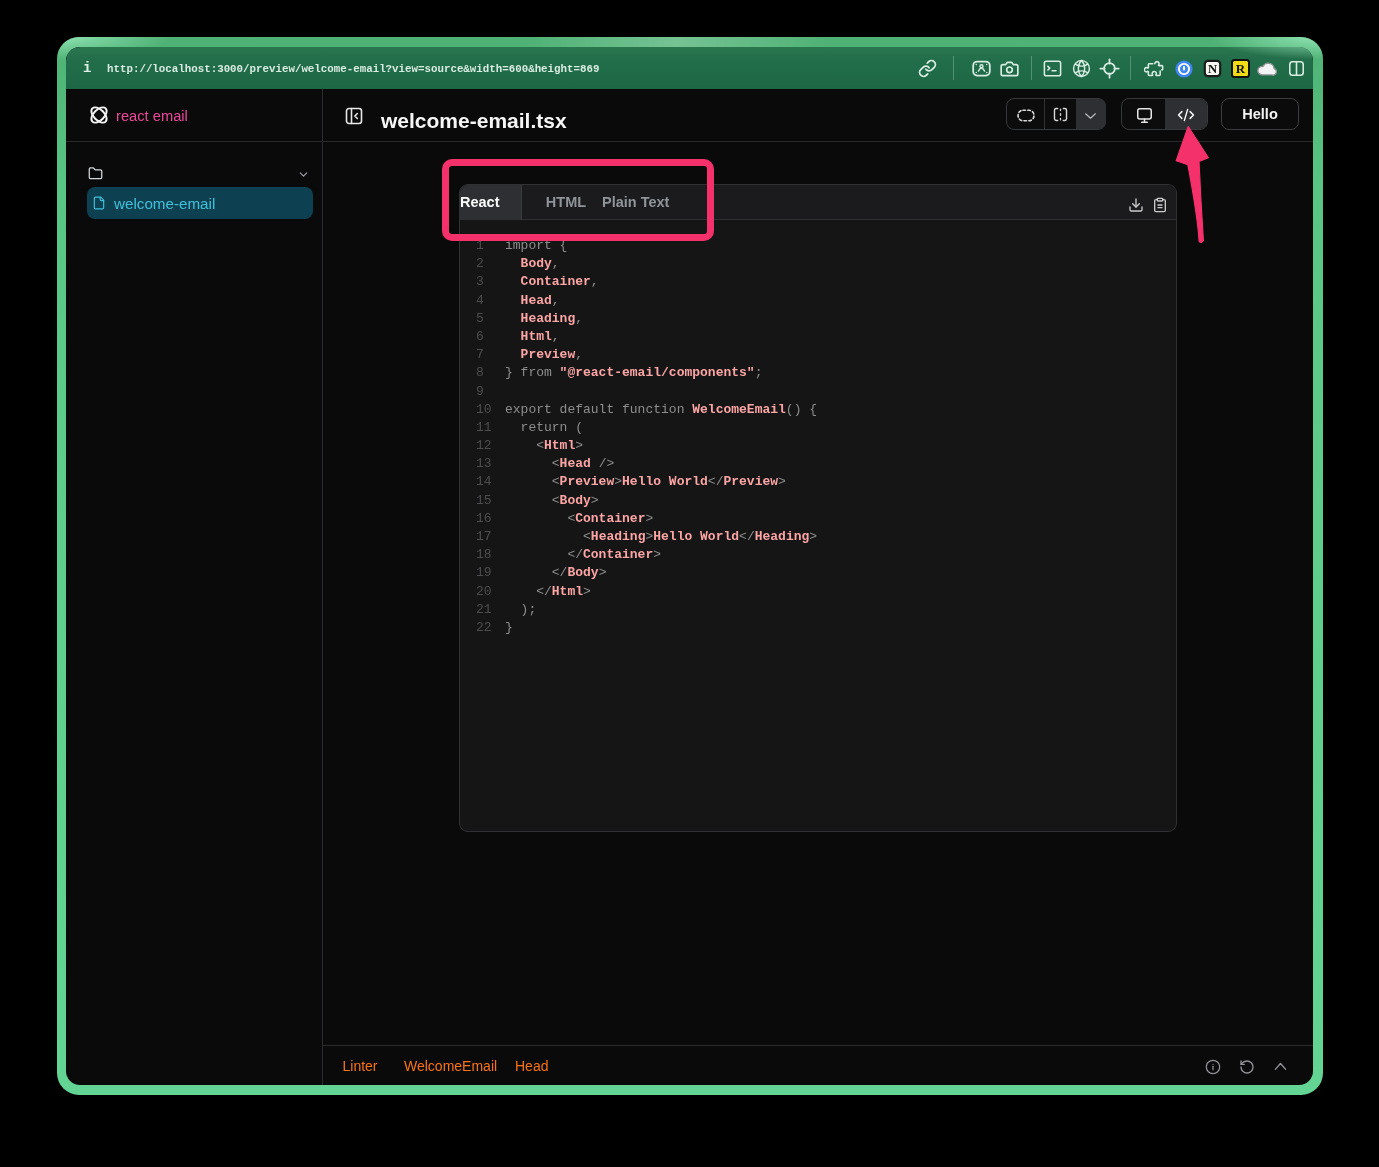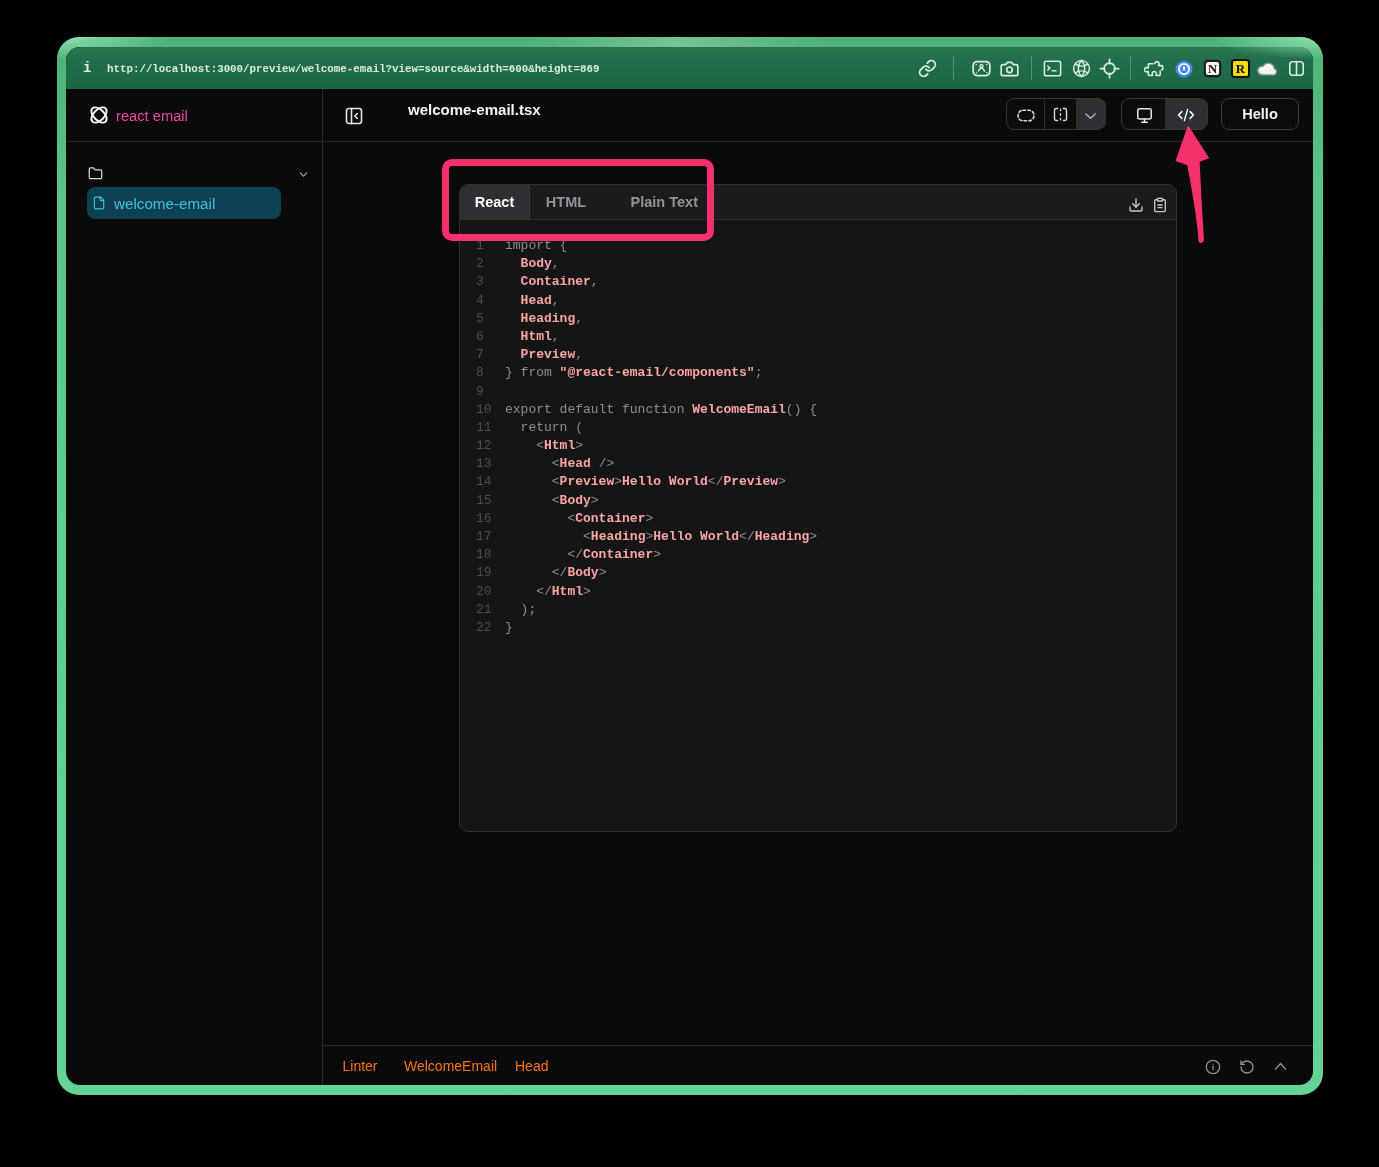--- a/index.html
+++ b/index.html
@@ -26,50 +26,50 @@
   #iglyph { position:absolute; left:17px; top:13px; font-family:"Liberation Mono",monospace;
             font-weight:700; font-size:14px; color:#ddefe5; line-height:16px;}
   #url { position:absolute; left:41px; top:15.5px; font-family:"Liberation Mono",monospace;
          font-weight:700; font-size:10.8px; color:#d9ece1; letter-spacing:0px; line-height:12px; }
   
   #vdiv { position:absolute; left:256px; top:42px; width:1px; height:996px; background:#2b2b2d; }
   #hdrborder { position:absolute; left:0; top:94px; width:1247px; height:1px; background:#29292b; }
   #relogo { position:absolute; left:21.5px; top:56.5px; }
   #retitle { position:absolute; left:50px; top:61px; font-size:14.7px; font-weight:400; color:#ec4899; }
   #paneltoggle { position:absolute; left:278px; top:59px; }
-  #filetitle { position:absolute; left:315px; top:54px; font-size:15px; font-weight:700; color:#f6f6f6;margin-left:27px; }
+  #filetitle { position:absolute; left:315px; top:62px; font-size:21px; font-weight:700; color:#f6f6f6; }
   
   #arch-folder { position:absolute; left:22px; top:119px; }
   #arch-text { position:absolute; left:48px; top:118px; font-size:14.6px; color:#d7dadd;margin-top:39px; }
   #arch-chev { position:absolute; left:231px; top:121px; }
-  #selitem { position:absolute; left:21px; top:140px; width:194px; height:32px;
+  #selitem { position:absolute; left:21px; top:140px; width:226px; height:32px;
              border-radius:8px; background:#0d4051; }
   #sel-file { position:absolute; left:4.5px; top:9px; }
   #sel-text { position:absolute; left:27px; top:8px; font-size:15.2px; color:#41c0da; }
   
   .btnrow { position:absolute; top:51px; height:32px; border:1px solid #37383a; border-radius:8px; background:#0c0c0d; }
   #grp1 { left:940px; width:100px; }
   #grp2 { left:1055px; width:87px; }
   #send { position:absolute; left:1155px; top:51px; width:78px; height:32px; border:1px solid #3d3d3f;
           border-radius:8px; background:#0b0b0c; color:#f3f3f3; font-size:14.6px; font-weight:700;
           text-align:center; line-height:30px; }
   .cellhl { position:absolute; top:0; height:30px; background:#2d2f32; }
   .cdiv { position:absolute; top:0; width:1px; height:30px; background:#313234; }
   
   #panel { position:absolute; left:393px; top:137px; width:718px; height:648px;
            border:1px solid #313133; border-radius:9px; background:#151516; }
   #tabbar { position:absolute; left:0; top:0; width:716px; height:35px; background:#1b1b1d;
             border-bottom:1px solid #303032; border-radius:8px 8px 0 0; }
-  #tab-react { position:absolute; left:0; top:0; width:70px; height:35px; background:#2d2f32;
+  #tab-react { position:absolute; left:0; top:0; width:62px; height:35px; background:#2d2f32;
                border-right:1px solid #3a3b3d; border-radius:8px 0 0 0; color:#fff;
-               font-weight:700; font-size:14.5px; text-align:center; line-height:35px; }
+               font-weight:700; font-size:14.5px; text-align:left; line-height:35px; }
   #tab-html { position:absolute; left:70px; top:0; width:72px; height:35px; color:#8f9499;
               font-weight:700; font-size:14.5px; text-align:center; line-height:35px; }
   #tab-plain { position:absolute; left:142px; top:0; width:96px; height:35px; color:#8f9499;
-               font-weight:700; font-size:14.5px; text-align:right; line-height:35px; }
+               font-weight:700; font-size:14.5px; text-align:left; line-height:35px; }
   #code { position:absolute; left:0; top:36px; width:716px; height:792px; overflow:hidden;
           font-family:"Liberation Mono",monospace; font-size:13px; line-height:18.2px;
           padding-top:16px; white-space:pre; }
   #code .row { display:block; height:18.2px; }
   #code .n { display:inline-block; width:45px; padding-left:16px; color:#4d4d4f; }
   .g { color:#8d8d8d; }
   .w { color:#fca5a5; font-weight:700; }
   
   #botbar { position:absolute; left:257px; top:998px; width:990px; height:40px; border-top:1px solid #2a2a2c; }
   .bitem { position:absolute; top:12px; font-size:14px; color:#f97316; }

